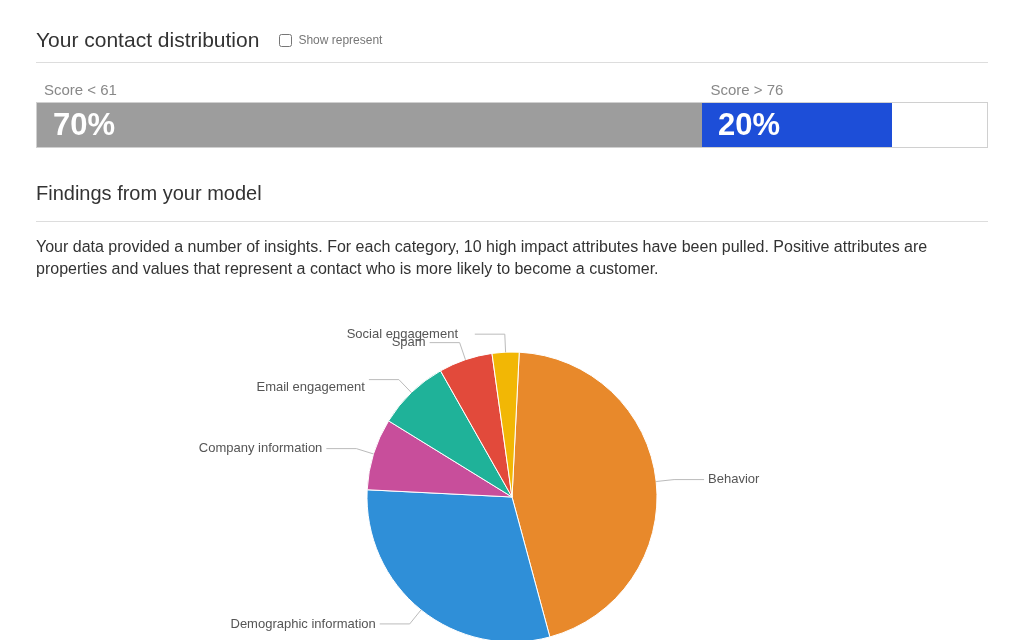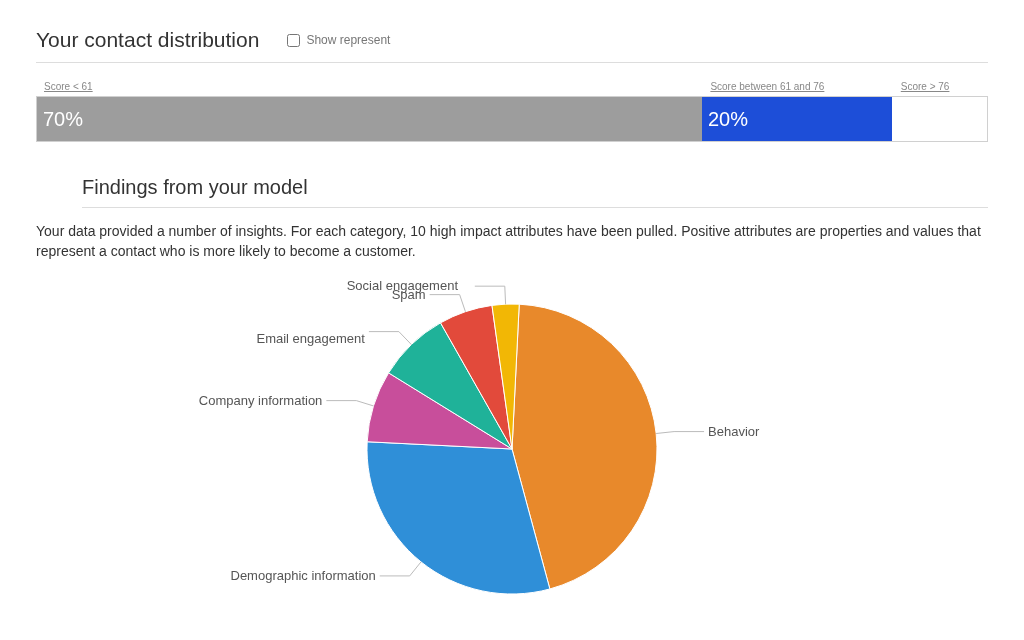--- a/index.html
+++ b/index.html
@@ -6,21 +6,21 @@
   body {
     font-family: -apple-system, BlinkMacSystemFont, "Helvetica Neue", Arial, sans-serif;
     color: #333;
     background: #fff;
     padding: 28px 36px;
     width: 1024px;
   }
   .section-header {
     display: flex;
     align-items: center;
-    gap: 28px;
+    gap: 20px;
     padding-bottom: 10px;
     border-bottom: 1px solid #ddd;
     margin-bottom: 12px;
   }
   .section-title {
     font-size: 21px;
     font-weight: 400;
     color: #333;
   }
   .checkbox-wrap {
@@ -29,59 +29,57 @@
     gap: 6px;
     font-size: 12px;
     color: #777;
   }
   .checkbox-wrap input[type="checkbox"]{
     width: 13px; height: 13px;
     accent-color: #888;
   }
   .dist-labels {
     display: flex;
-    font-size: 10px;
+    font-size: 15px;
     color: #888;
     margin-bottom: 4px;
     margin-top: 18px;
-    text-decoration: underline;
   }
   .dist-label { padding-left: 8px; }
   .dist-bar {
     display: flex;
     height: 46px;
     width: 100%;
     border: 1px solid #d0d0d0;
   }
   .dist-seg {
     display: flex;
     align-items: center;
-    padding-left: 6px;
-    font-size: 20px;
-    font-weight: 400;
+    padding-left: 16px;
+    font-size: 31px;
+    font-weight: 700;
     color: #fff;
   }
   .seg-low { background: #9d9d9d; }
   .seg-mid { background: #1d4ed8; }
   .seg-high { background: #3182ce; }
   .findings-header {
     font-size: 20px;
     font-weight: 400;
     color: #333;
-    padding-bottom: 8px;
+    padding-bottom: 16px;
     border-bottom: 1px solid #ddd;
     margin-top: 34px;
     margin-bottom: 14px;
-    margin-left: 46px;
   }
   .findings-desc {
-    font-size: 14px;
+    font-size: 16px;
     color: #333;
     line-height: 1.4;
-    margin-bottom: 8px;
+    margin-bottom: 36px;
   }
   .chart-wrap {
     position: relative;
     width: 100%;
     height: 340px;
   }
   .pie-label {
     position: absolute;
     font-size: 13px;
     color: #555;
@@ -100,21 +98,20 @@
 <div class="section-header">
   <div class="section-title">Your contact distribution</div>
   <label class="checkbox-wrap">
     <input type="checkbox" style="">
     <span>Show represent</span>
   </label>
 </div>
 
 <div class="dist-labels">
   <div class="dist-label" style="width:70%">Score &lt; 61</div>
-  <div class="dist-label" style="width:20%">Score between 61 and 76</div>
   <div class="dist-label" style="width:10%">Score &gt; 76</div>
 </div>
 
 <div class="dist-bar">
   <div class="dist-seg seg-low" style="width:70%">70%</div>
   <div class="dist-seg seg-mid" style="width:20%">20%</div>
 </div>
 
 <div class="findings-header">Findings from your model</div>
 <p class="findings-desc">Your data provided a number of insights. For each category, 10 high impact attributes have been pulled. Positive attributes are properties and values that represent a contact who is more likely to become a customer.</p>

